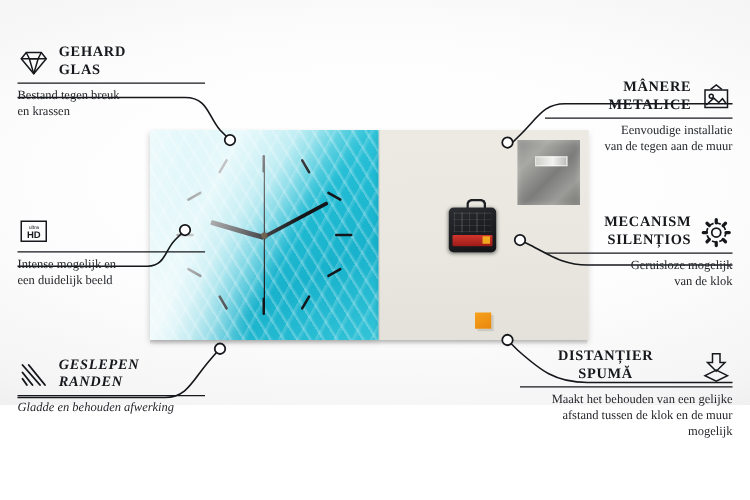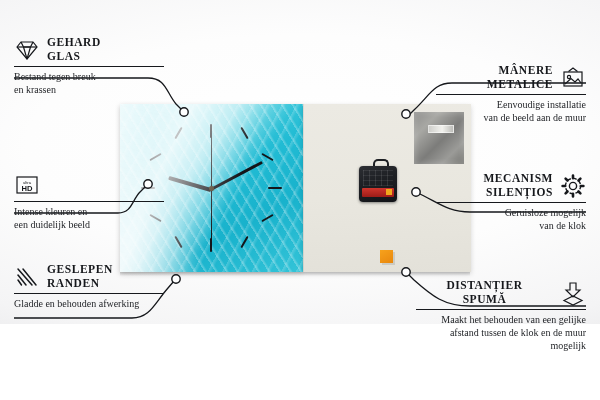--- a/index.html
+++ b/index.html
@@ -216,25 +216,25 @@
     <div class="co-head">
       <span class="ico">
         <svg viewBox="0 0 26 26">
           <rect x="3" y="5" width="20" height="16" fill="none" stroke="#16181c" stroke-width="1.2"></rect>
           <text x="13" y="11.6" font-family="Liberation Sans, sans-serif" font-size="4.2" text-anchor="middle" fill="#16181c">ultra</text>
           <text x="13" y="18.8" font-family="Liberation Sans, sans-serif" font-size="7.6" font-weight="bold" text-anchor="middle" fill="#16181c">HD</text>
         </svg>
       </span>
     </div>
     <div class="co-rule" style="width:150px;"></div>
-    <div class="co-desc">Intense kleuren en
+    <div class="co-desc">Intense mogelijk en
 een duidelijk beeld</div>
   </div>
 
-  <div class="callout left" style="left:14px;top:263px;width:150px;">
+  <div class="callout left" style="left:14px;top:286px;width:150px;font-style:italic;">
     <div class="co-head">
       <span class="ico">
         <svg viewBox="0 0 26 26">
             <g stroke="#16181c" stroke-width="1.5" stroke-linecap="round">
           <path d="M4 5 L18 21"></path>
               <path d="M9 5 L22 21"></path>
               <path d="M4 11 L12 21"></path>
               <path d="M4 16 L7.5 21"></path>
         </g>
           </svg>
@@ -256,21 +256,21 @@
           <path d="M8.5 6.5 L13 3 L17.5 6.5"></path>
           <rect x="4" y="7" width="18" height="14"></rect>
           <circle cx="9" cy="12" r="1.6"></circle>
           <path d="M5 19 L11 13.5 L15 17 L18 14 L21 18"></path>
         </g>
           </svg>
       </span>
     </div>
     <div class="co-rule" style="width:150px;"></div>
     <div class="co-desc">Eenvoudige installatie
-van de beeld aan de muur</div>
+van de tegen aan de muur</div>
   </div>
 
   <div class="callout right" style="left:436px;top:172px;width:150px;">
     <div class="co-head">
       <span class="co-title" style="flex:1;">MECANISM
 SILENȚIOS</span>
       <span class="ico">
         <svg viewBox="0 0 26 26">
             <g fill="none" stroke="#16181c" stroke-width="1.4">
           <circle cx="13" cy="13" r="3.6"></circle>

